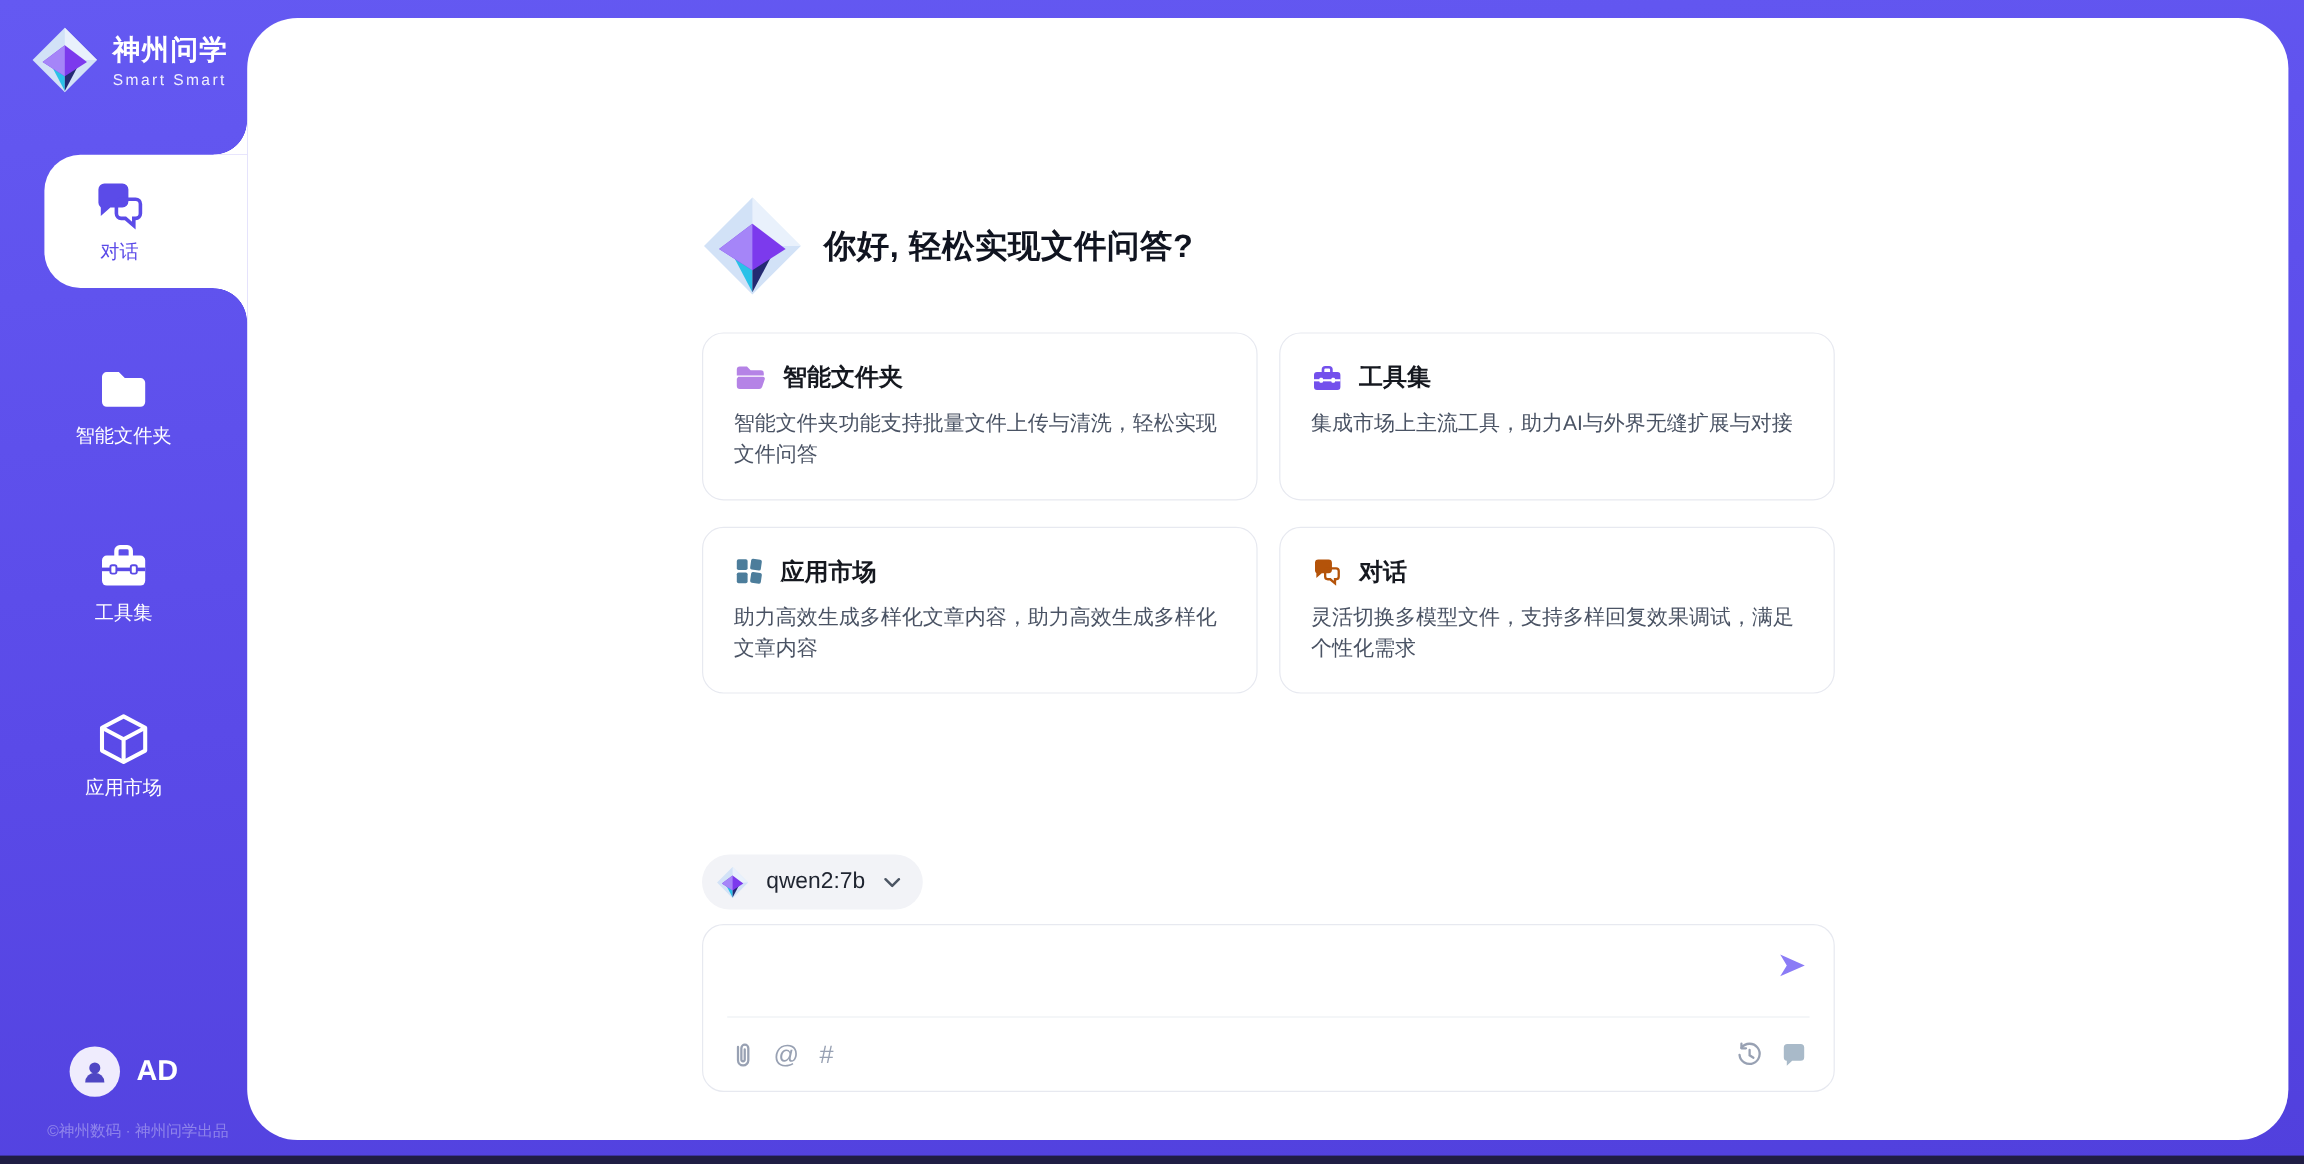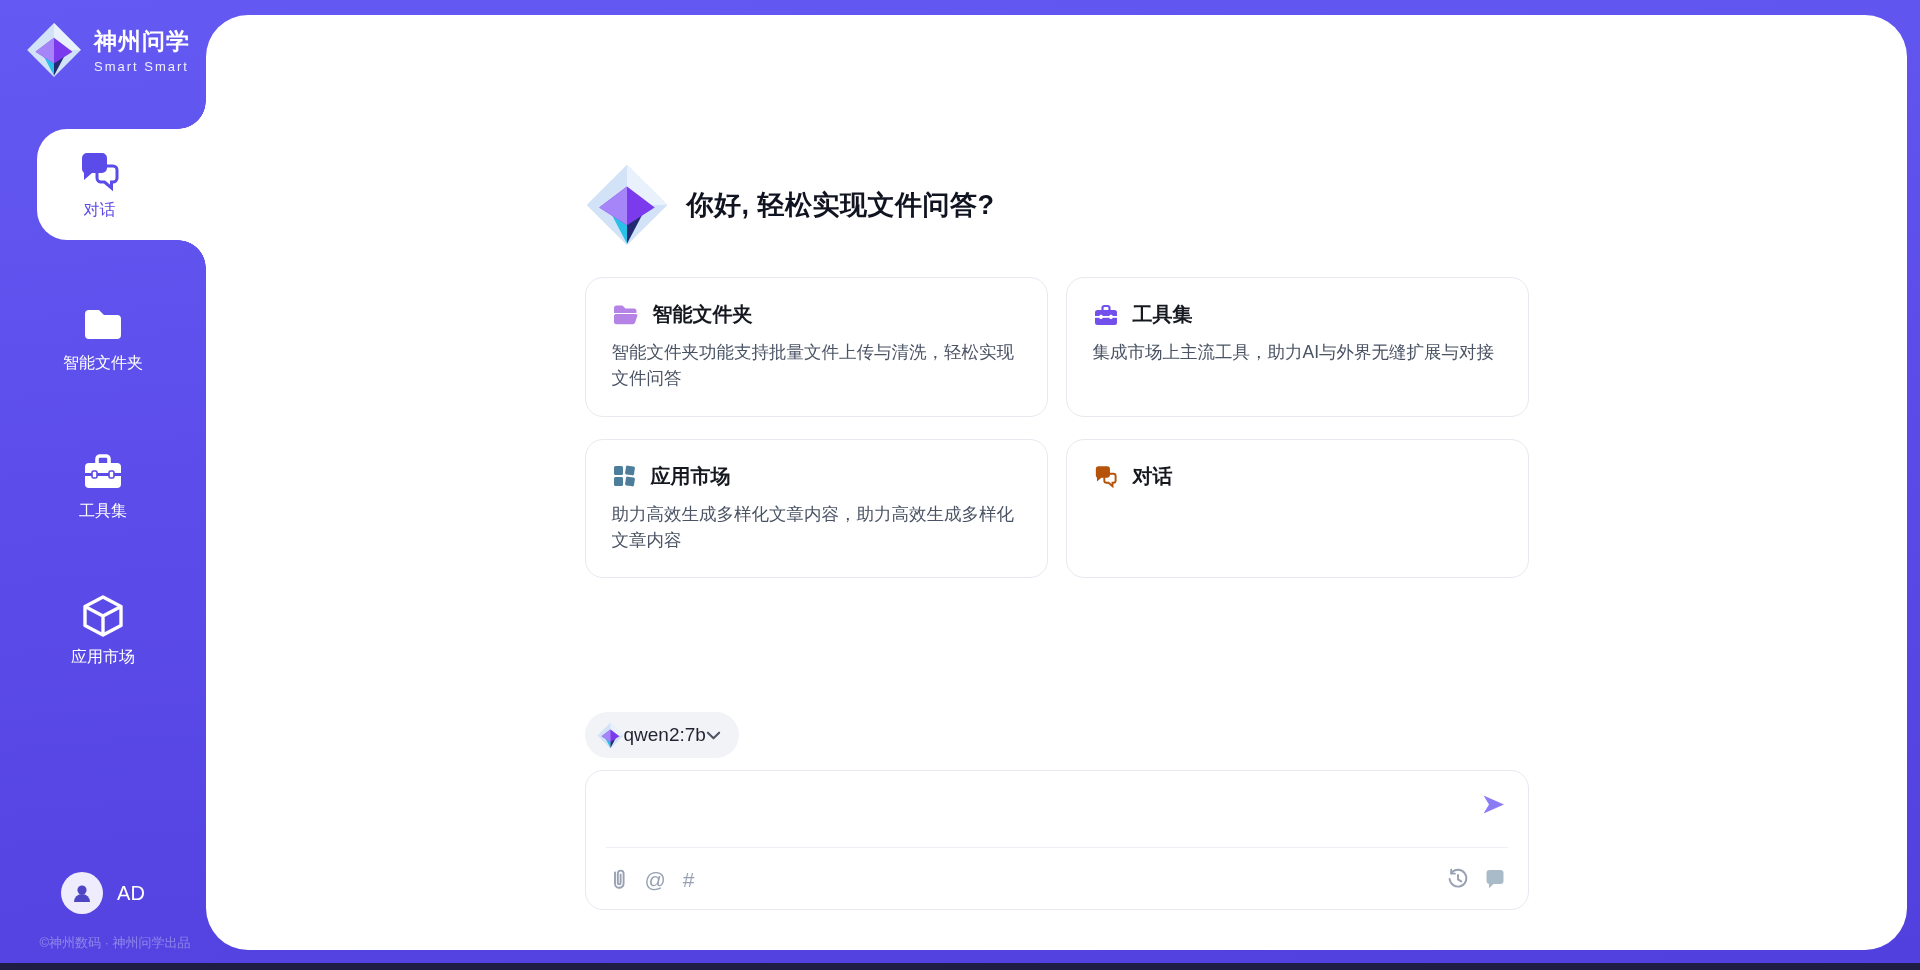--- a/index.html
+++ b/index.html
@@ -24,39 +24,39 @@
     background:#fff; border-radius:30px 0 0 30px;
     display:flex; flex-direction:column; align-items:center; justify-content:center; gap:7px;
     padding-right:44px; color:#5b4be8; cursor:pointer; z-index:3;
   }
   .nav-active-tab .nav-label { font-size:16px; color:#5b4be8; }
   .scoop { position:absolute; left:178px; width:28px; height:28px; z-index:3; }
   .scoop-top { top:101px; background:radial-gradient(circle 28px at 0 0, rgba(0,0,0,0) 27.5px, #fff 28px); }
   .scoop-bottom { top:240px; background:radial-gradient(circle 28px at 0 28px, rgba(0,0,0,0) 27.5px, #fff 28px); }
   .user-row { position:absolute; left:0; top:872px; width:206px; display:flex; align-items:center; justify-content:center; gap:14px; }
   .avatar { width:42px; height:42px; border-radius:50%; background:#efecfd; display:flex; align-items:center; justify-content:center; cursor:pointer; }
-  .user-initials { color:#fff; font-size:20px; font-weight:400; }
+  .user-initials { color:#fff; font-size:24px; font-weight:700; }
   .copyright { position:absolute; left:0; top:934px; width:206px; text-align:center; font-size:13px; color:rgba(255,255,255,.34);margin-left:12px; }
   
   .main-panel {
     position:absolute; left:206px; top:15px; width:1701px; height:935px;
     background:#fff; border-radius:42px; z-index:2;
   }
   .content-col { width:944px; height:100%; margin:0 auto; display:flex; flex-direction:column; padding-top:148px; }
   .greeting-row { display:flex; align-items:center; gap:18px; }
   .greeting-gem { width:84px; height:84px; }
   .greeting-text { font-size:27px; font-weight:bold; color:#101420; letter-spacing:.5px; }
   .cards-grid { margin-top:30px; display:grid; grid-template-columns:1fr 1fr; gap:22px 18px; }
   .card { border:1px solid #e7e9f0; border-radius:18px; background:#fff; padding:23px 26px 24px; cursor:pointer; }
   .card-head { display:flex; align-items:center; gap:14px; }
   .card-title { font-size:20px; font-weight:bold; color:#15181f; }
   .card-desc { margin-top:11px; font-size:17.5px; line-height:1.5; color:#4a5364; }
   .flex-spacer { flex:1; }
   
-  .model-pill { display:inline-flex; align-items:center; gap:0; width:fit-content; height:46px;
+  .model-pill { display:inline-flex; align-items:center; gap:15px; width:fit-content; height:46px;
                 padding:0 18px 0 12px; background:#f2f3f7; border-radius:24px; cursor:pointer; margin-bottom:12px; }
   .pill-gem { width:27px; height:27px; }
   .model-name { font-size:19px; color:#1f2430; }
   .composer { position:relative; height:140px; border:1px solid #e7e9f0; border-radius:18px; background:#fff; margin-bottom:40px; }
   .composer textarea {
     position:absolute; left:22px; top:14px; right:70px; height:56px; border:none; outline:none; resize:none;
     font-family:inherit; font-size:19px; color:#374151; background:transparent;
   }
   .composer textarea::placeholder { color:#a9b1bf; }
   .send-btn { position:absolute; right:22px; top:22px; cursor:pointer; background:none; border:none; }
@@ -189,20 +189,21 @@
       </div>
 
       <div class="card">
         <div class="card-head">
           <svg width="26" height="25" viewBox="0 0 46 44" style="color:#b45309">
             <path d="M5 9 a5 5 0 0 1 5-5 h15 a5 5 0 0 1 5 5 v10 a5 5 0 0 1 -5 5 h-10 l-8 7 v-7 a5 5 0 0 1 -2-4 z" fill="currentColor"></path>
             <path d="M24 17 h12 a4 4 0 0 1 4 4 v8 a4 4 0 0 1 -4 4 h-1.5 v6 l-7-6 h-3.5 a4 4 0 0 1 -4-4 v-8 a4 4 0 0 1 4-4 z" fill="none" stroke="currentColor" stroke-width="3.4"></path>
           </svg>
           <span class="card-title">对话</span>
         </div>
+        <p class="card-desc">灵活切换多模型文件，支持多样回复效果调试，满足个性化需求</p>
       </div>
     </div>
 
     <div class="flex-spacer"></div>
 
     <div class="model-pill">
       <svg class="pill-gem" viewBox="0 0 100 100">
         <polygon points="50,2 98,50 50,98 2,50" fill="#d2e2f7"></polygon>
         <polygon points="50,2 98,50 50,50" fill="#e9f1fc"></polygon>
         <polygon points="30,58 50,96 50,70" fill="#29c1e8"></polygon>

